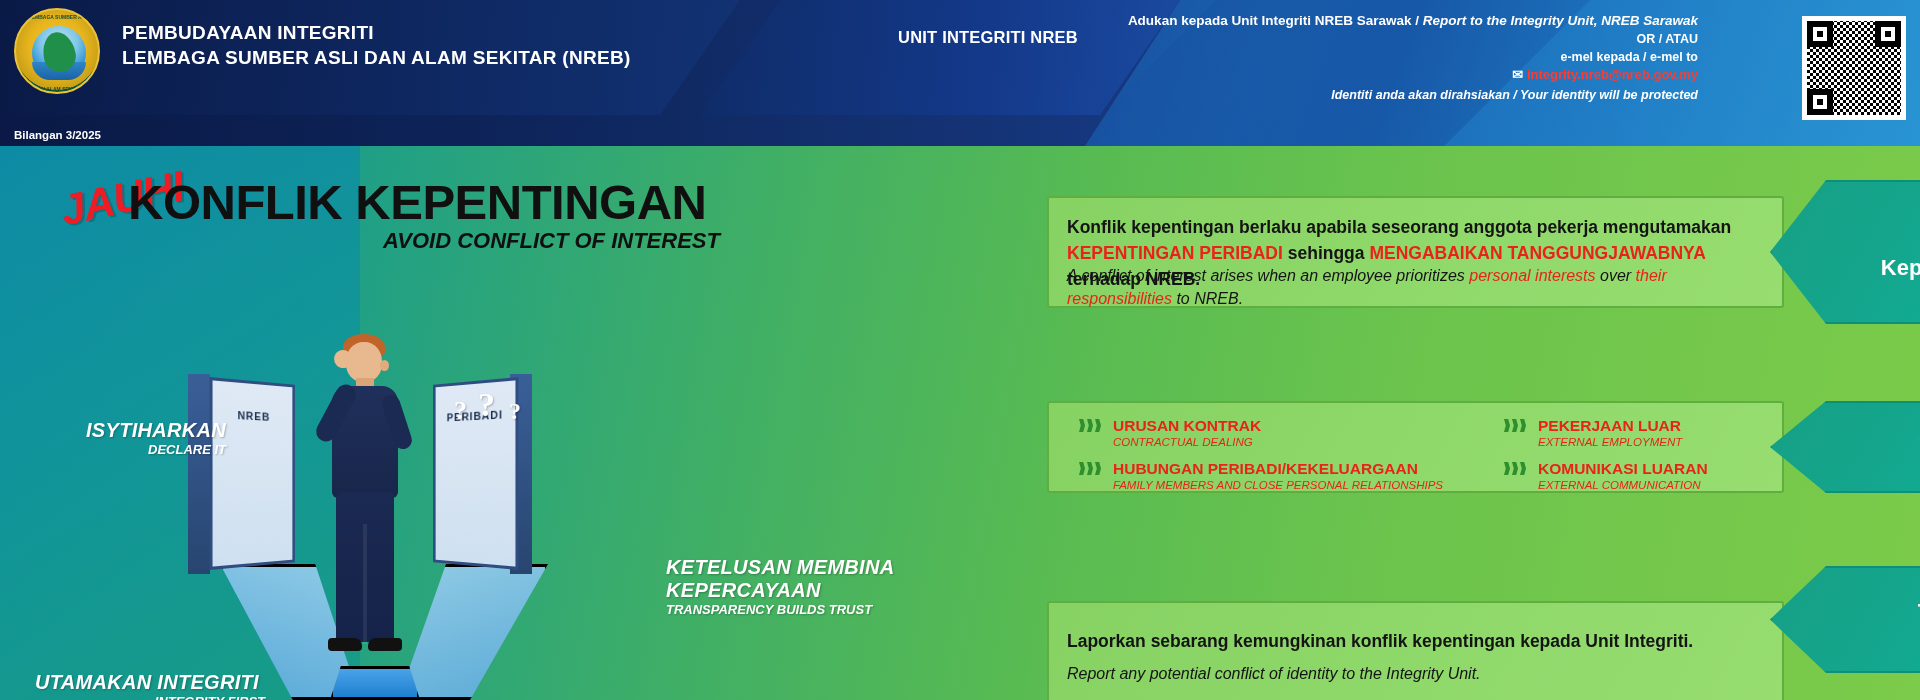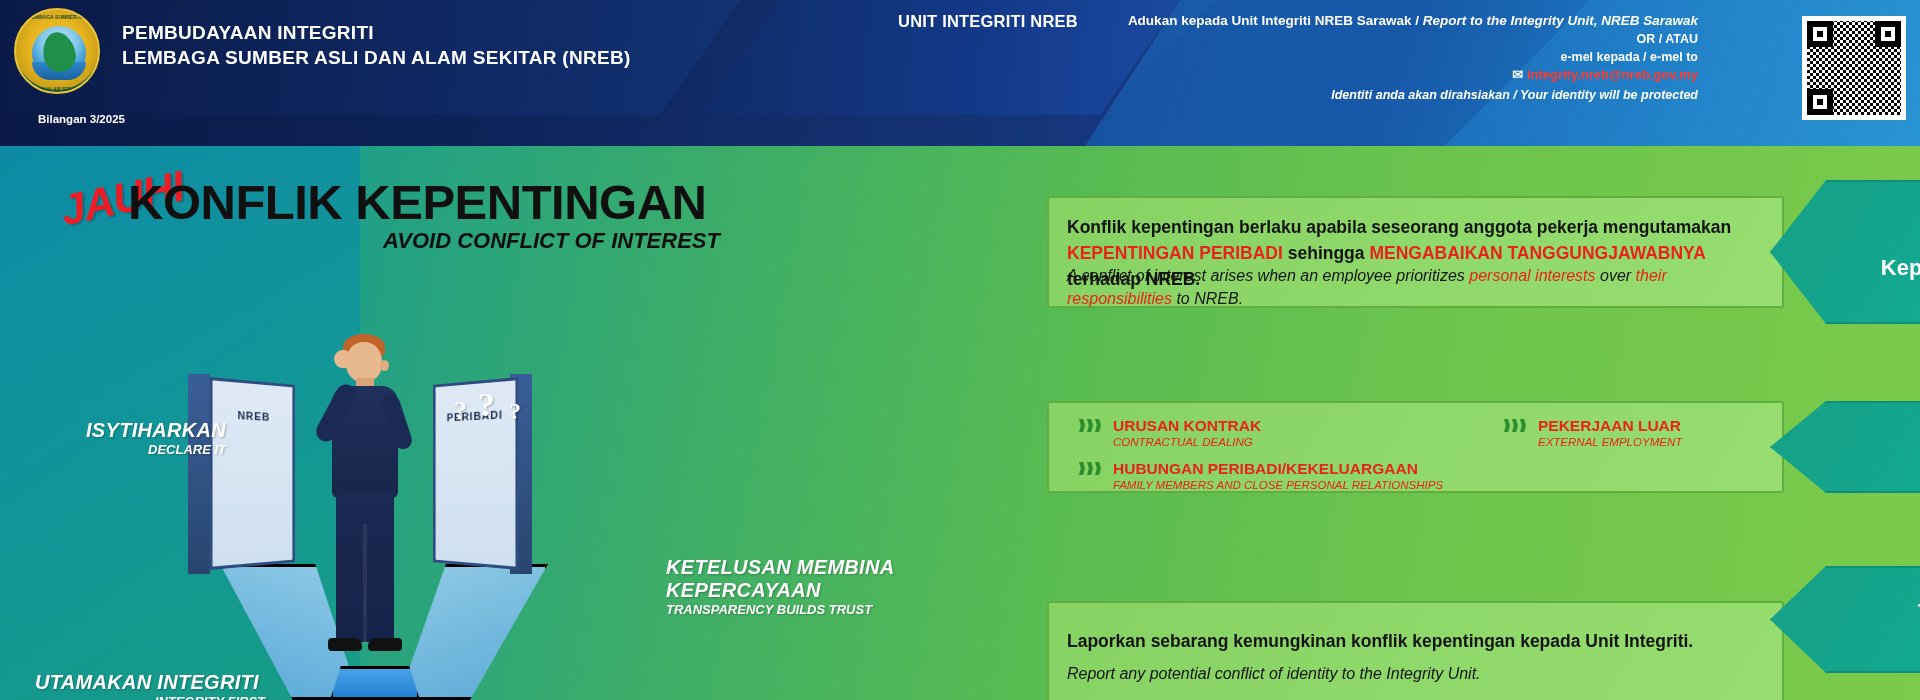--- a/index.html
+++ b/index.html
@@ -71,25 +71,25 @@
   }
   .logo-ring-text span { position: absolute; white-space: nowrap; }
   .lr-top { left: 50%; top: 4px; transform: translateX(-50%); }
   .lr-bot { left: 50%; bottom: 4px; transform: translateX(-50%); }
 
   .hdr-title {
     position: absolute; left: 122px; top: 20px; color: #ffffff;
     font-size: 19px; font-weight: bold; letter-spacing: 0.3px; line-height: 25px;
   }
   .hdr-bilangan {
-    position: absolute; left: 14px; top: 113px; color: #ffffff;
-    font-size: 11.5px; font-weight: bold; margin-left: 24px;
+    position: absolute; left: 14px; top: 129px; color: #ffffff;
+    font-size: 11.5px; font-weight: bold;
   }
   .hdr-unit {
-    position: absolute; left: 838px; top: 12px; width: 300px; text-align: center;
+    position: absolute; left: 838px; top: 28px; width: 300px; text-align: center;
     color: #ffffff; font-size: 16.5px; font-weight: bold; letter-spacing: 0.2px;
   }
   .hdr-right {
     position: absolute; right: 222px; top: 12px; width: 770px; text-align: right;
     color: #ffffff; line-height: 18px;
   }
   .hdr-right .r1 { font-size: 13.5px; font-weight: bold; }
   .hdr-right .r1 em { font-style: italic; }
   .hdr-right .r2 { font-size: 15px; font-weight: bold; color: #ff3b30; margin-top: 1px; }
   .hdr-right .r3 { font-size: 12.5px; font-weight: bold; }
@@ -449,20 +449,29 @@
     <div class="ex-col c2">
       <div class="ex-item">
         <span class="ex-arrows">
             <i></i>
             <i></i>
             <i></i>
           </span>
         <div class="ex-my">PEKERJAAN LUAR</div>
         <div class="ex-en">EXTERNAL EMPLOYMENT</div>
       </div>
+      <div class="ex-item">
+        <span class="ex-arrows">
+            <i></i>
+            <i></i>
+            <i></i>
+          </span>
+        <div class="ex-my">KOMUNIKASI LUARAN</div>
+        <div class="ex-en">EXTERNAL COMMUNICATION</div>
+      </div>
     </div>
   </div>
   <div class="tab tab-2">
     <div class="t-my">CONTOH</div>
     <div class="t-en">EXAMPLE</div>
   </div>
 
   <div class="panel panel-3">
     <div class="p3-my">Laporkan sebarang kemungkinan konflik kepentingan kepada Unit Integriti.</div>
     <div class="p3-en">Report any potential conflict of identity to the Integrity Unit.</div>

